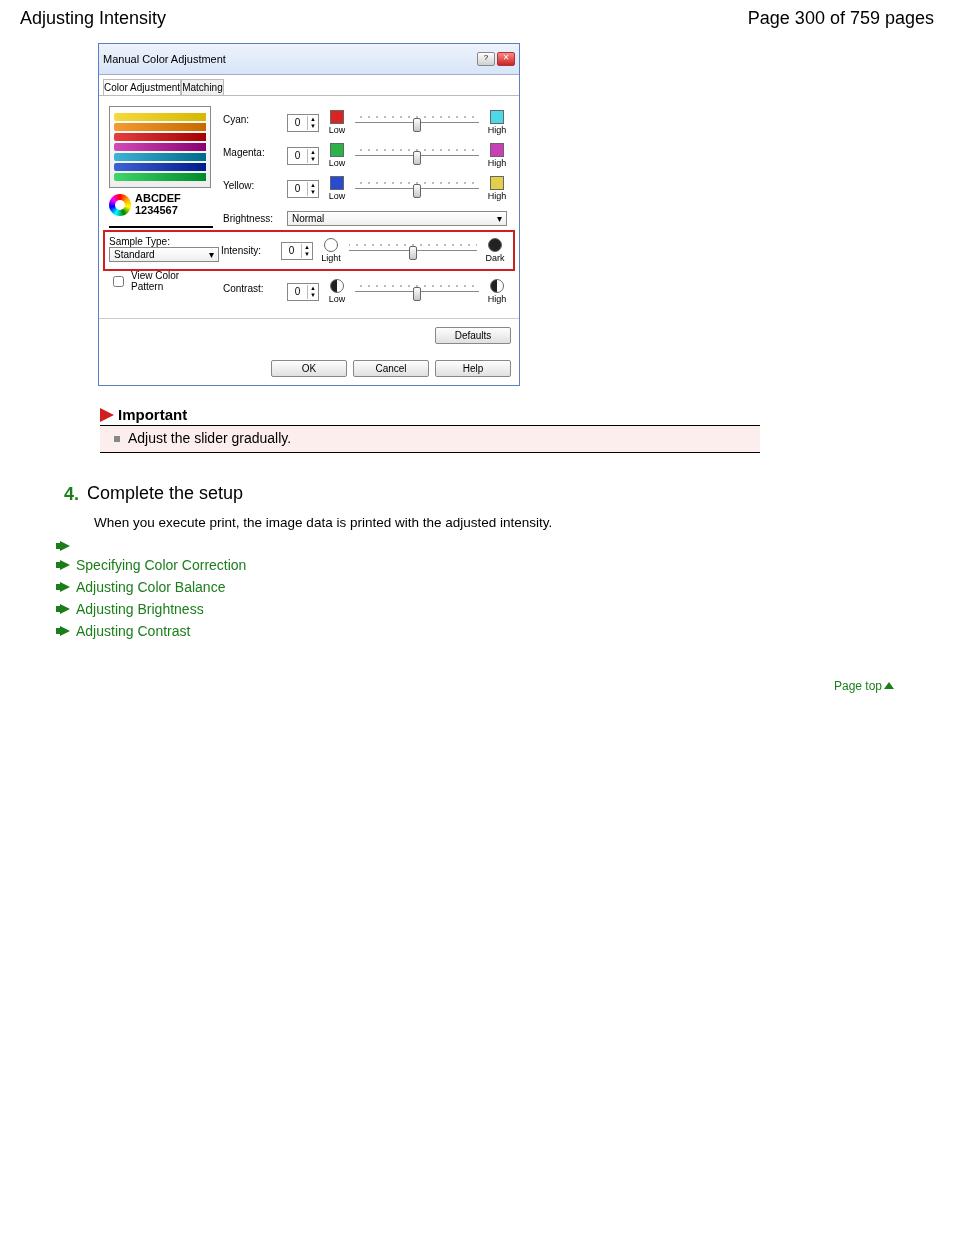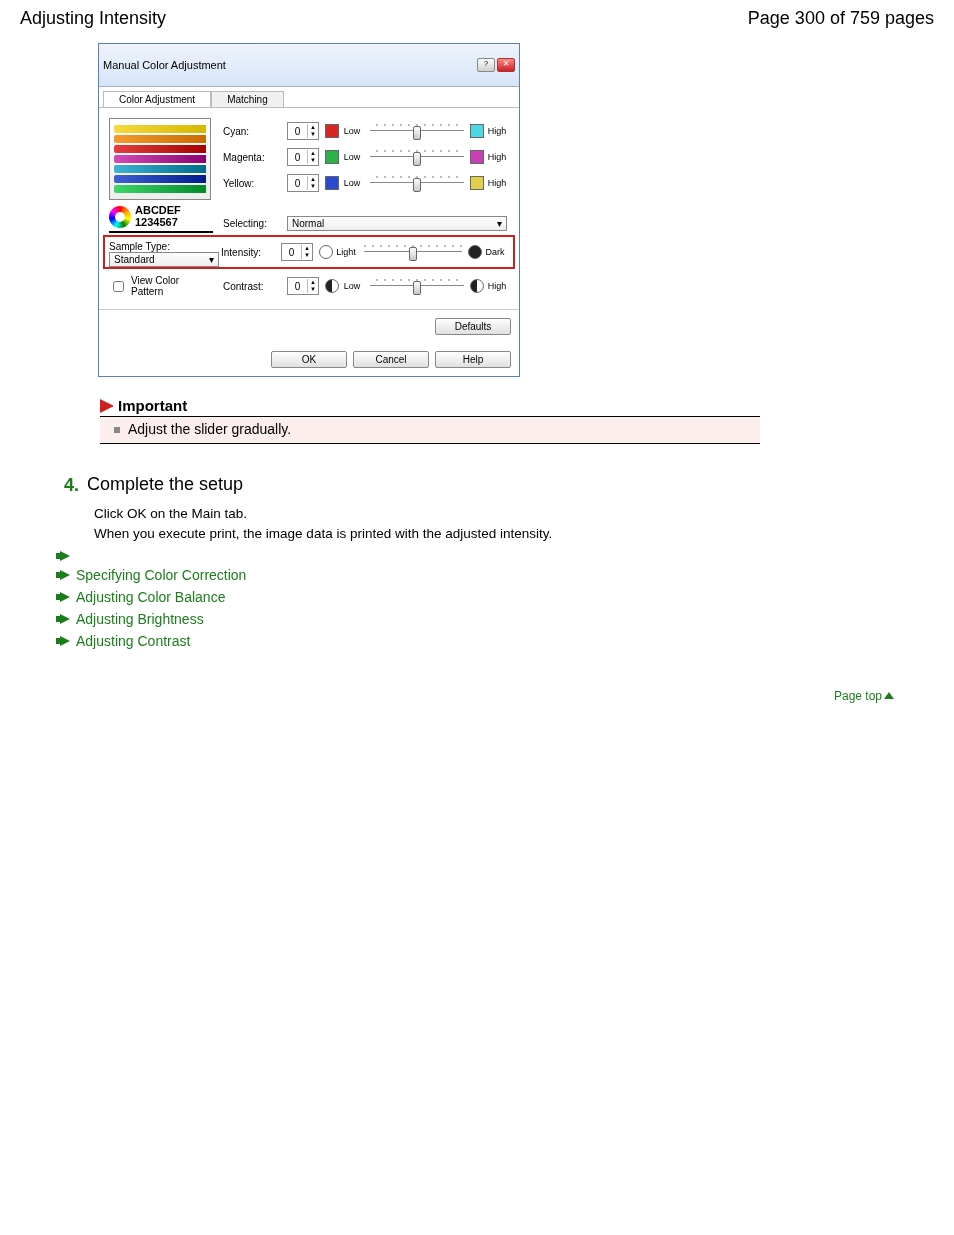--- a/index.html
+++ b/index.html
@@ -25,21 +25,21 @@
   
   .dialog {
     width: 420px;
     margin: 10px 0 20px 38px;
     border: 1px solid #5b7fc7;
     font-size: 10px;
     background: #fff;
   }
   .dlg-titlebar {
     background: linear-gradient(#eef3fb, #d7e5f9);
-    padding: 14px 4px;
+    padding: 8px 4px;
     display: flex;
     justify-content: space-between;
     align-items: center;
     border-bottom: 1px solid #aac;
     font-size: 11px;
   }
   .ctrlbox {
     display: flex;
     gap: 2px;
   }
@@ -58,21 +58,21 @@
     color: #fff;
     border-color: #a33;
   }
   .tabstrip {
     padding: 4px 4px 0 4px;
     border-bottom: 1px solid #bbb;
     display: flex;
   }
   .tab {
     border: 1px solid #bbb;
-    padding: 2px 15px;
+    padding: 2px 0;
     font-size: 10px;
     border-bottom: none;
     background: #f0f0f0;
   }
   .tab.active {
     background: #fff;
   }
   .dlg-body {
     padding: 10px;
     display: grid;
@@ -160,21 +160,21 @@
   .circ { width:12px;height:12px;border:1px solid #666;border-radius:50%;background:#fff; }
   .circ.dark { background:#222; }
   .circ.half { background:linear-gradient(90deg,#222 50%,#fff 50%); }
   .slider-track {
     flex:1; position:relative; height:18px;
   }
   .dots { height:6px; background-image:radial-gradient(#bbb 1px,transparent 1px); background-size:8px 6px; background-position:center; }
   .line { border-top:1px solid #888; position:relative; margin-top:2px; }
   .thumb { position:absolute; left:50%; top:-5px; width:6px;height:12px; background:linear-gradient(#fdfdfd,#c8c8c8); border:1px solid #666; border-radius:2px; transform:translateX(-50%); }
   .endlabel { font-size:9px; width:24px; text-align:center; }
-  .endcol { display:flex; flex-direction:row; align-items:center; gap:1px; }
+  .endcol { display:flex; flex-direction:column; align-items:center; gap:1px; }
 
   .brightness-sel {
     grid-column: 3;
     margin-top:6px;
   }
   .brightness-sel .sel { width: 210px; }
 
   .highlight-row {
     grid-column: 1 / 4;
     border: 2px solid #d01f1f;
@@ -405,21 +405,21 @@
             <div class="line">
               <div class="thumb"></div>
             </div>
           </div>
         <div class="endcol">
             <div class="swatch sw-yel-high"></div>
             <span class="endlabel">High</span>
           </div>
       </div>
 
-      <div class="lab" style="grid-row:5">Selecting:</div>
+      <div class="lab" style="grid-row:5">Brightness:</div>
       <div class="brightness-sel" style="grid-row:5">
         <div class="sel">
           <span>Normal</span>
           <span>▾</span>
         </div>
       </div>
 
       <div class="under-preview">
         <div>Sample Type:</div>
         <div class="sel">
@@ -497,21 +497,20 @@
     </div>
     <hr class="important-hr">
     <div class="important-body">Adjust the slider gradually.</div>
   </div>
 
   <div class="step">
     <span class="step-num">4.</span>
     <span class="step-title">Complete the setup</span>
   </div>
   <div class="step-body">
-    <div>Click OK on the Main tab.</div>
     <div>When you execute print, the image data is printed with the adjusted intensity.</div>
   </div>
 
   <div class="link-list">
     <div class="link-row">
       <span class="arrow-bullet"></span>
     </div>
     <div class="link-row">
       <span class="arrow-bullet"></span>
       <a href="#" class="rel">Specifying Color Correction</a>

